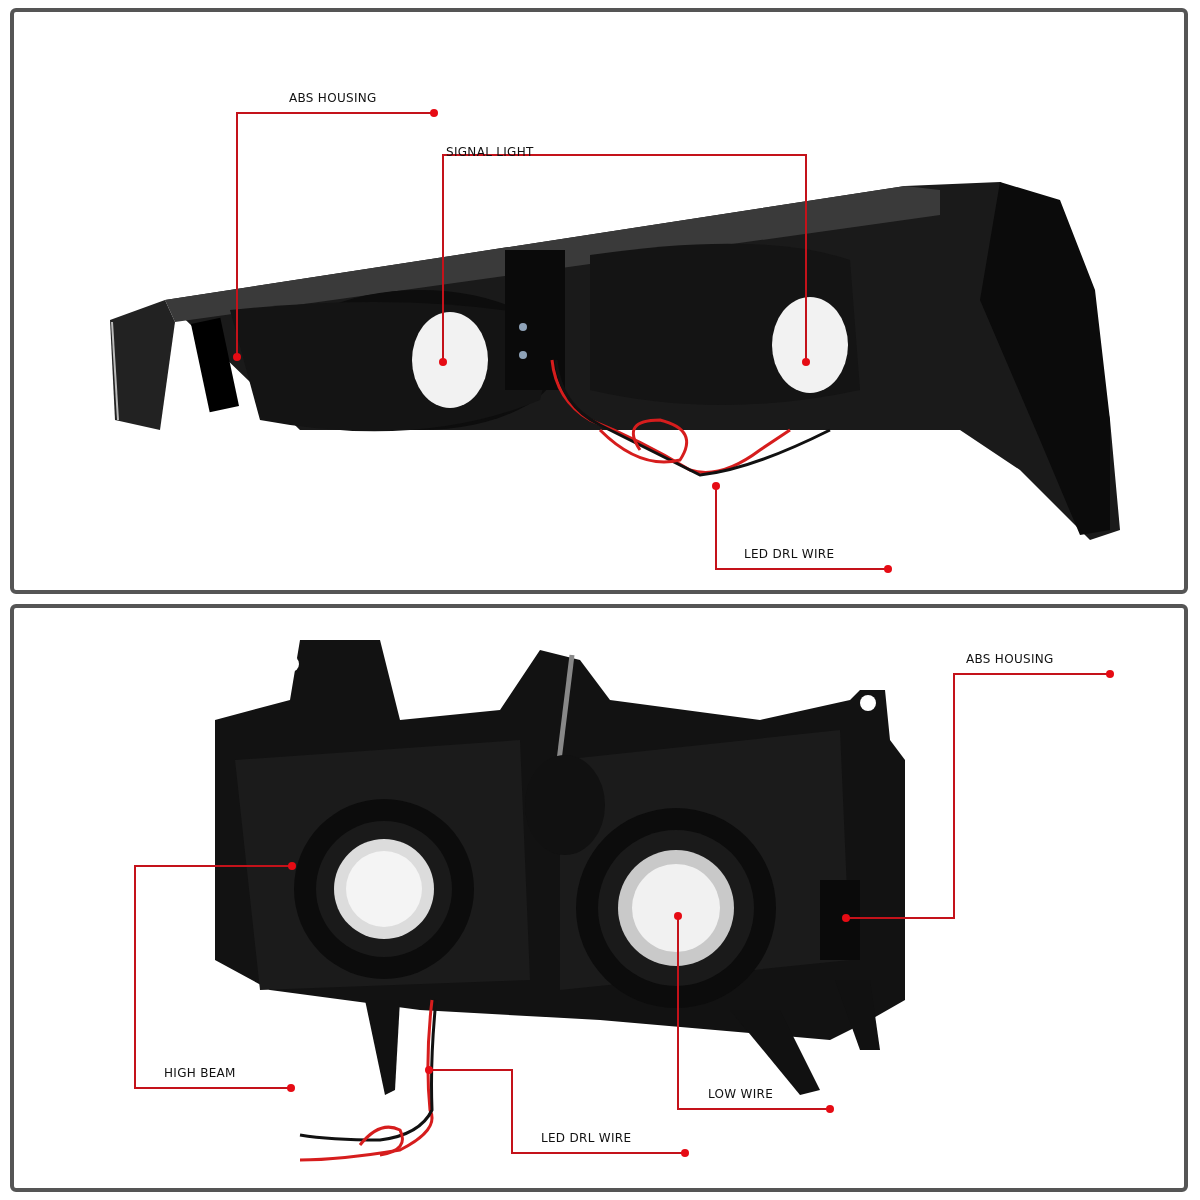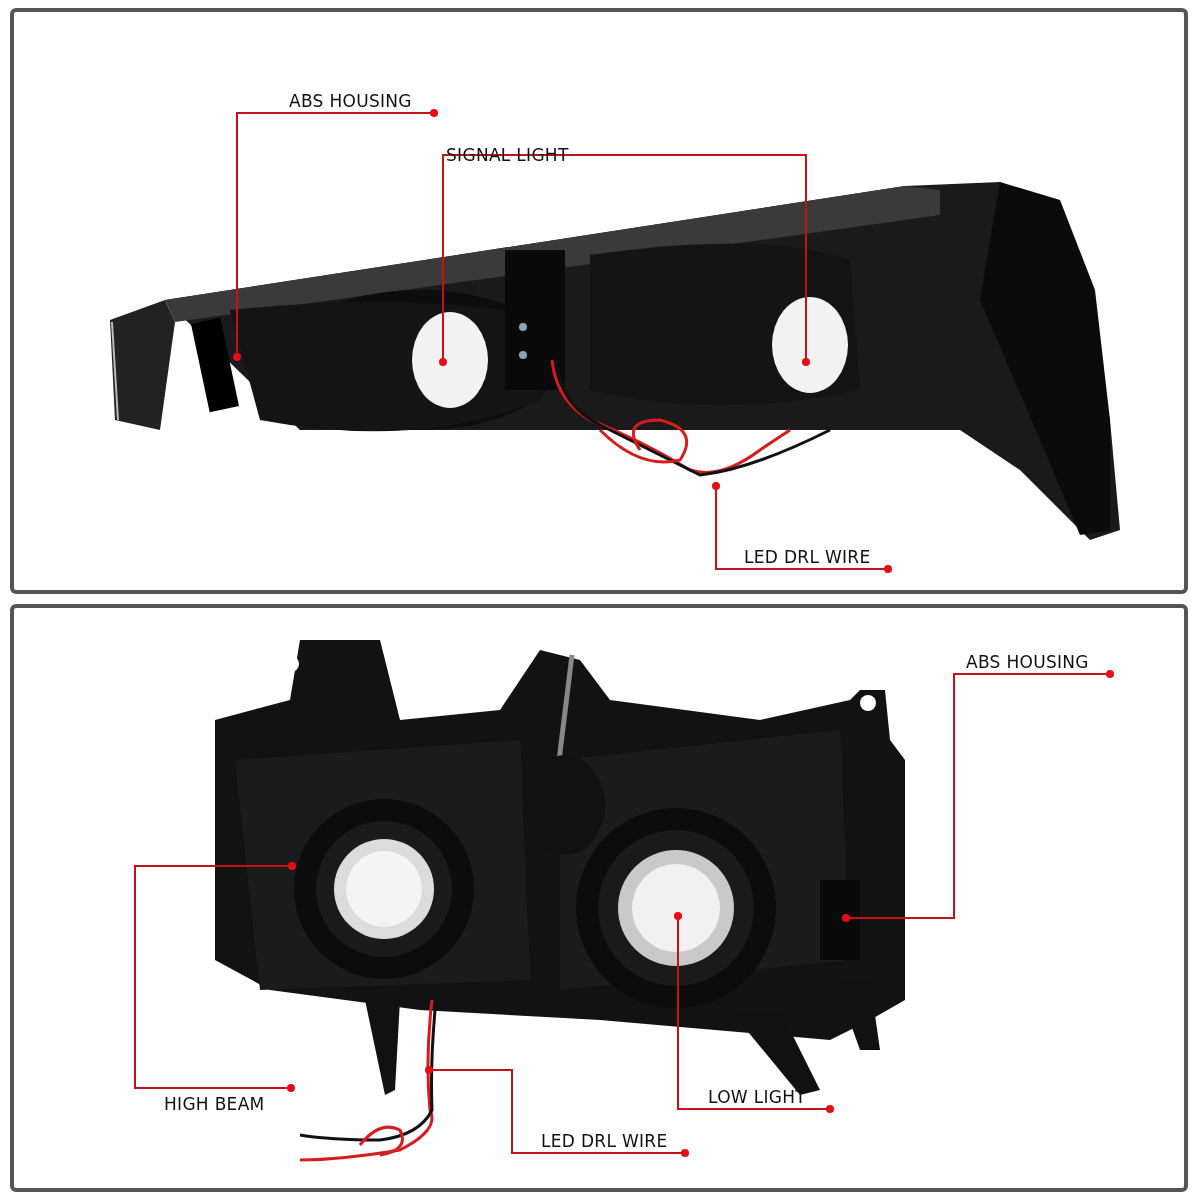--- a/index.html
+++ b/index.html
@@ -1,21 +1,21 @@
 <!DOCTYPE html>
 <html><head>
 <meta charset="utf-8">
 <style>
   html, body { margin:0; padding:0; background:#ffffff; }
   body { width:1200px; height:1200px; position:relative; overflow:hidden; font-family:"Liberation Sans", "DejaVu Sans", sans-serif; }
   .panel { position:absolute; left:10px; width:1178px; border:4px solid #555555; border-radius:6px; box-sizing:border-box; background:#fff; overflow:hidden; }
   #panel-top { top:8px; height:586px; }
   #panel-bottom { top:604px; height:588px; }
   svg.art { position:absolute; left:0; top:0; width:1200px; height:1200px; pointer-events:none; }
-  .label { position:absolute; font-family:"DejaVu Sans", sans-serif; font-size:17px; letter-spacing:0.3px; color:#111; white-space:nowrap; }
+  .label { position:absolute; font-family:"DejaVu Sans", sans-serif; font-size:12px; letter-spacing:0.3px; color:#111; white-space:nowrap; }
   .line { stroke:#c4121a; stroke-width:2; fill:none; }
   .dot { fill:#e60b14; }
 </style>
 </head>
 <body>
 
 <div class="panel" id="panel-top"></div>
 <div class="panel" id="panel-bottom"></div>
 
 <svg class="art" viewBox="0 0 1200 1200" xmlns="http://www.w3.org/2000/svg">
@@ -113,15 +113,15 @@
   <polyline class="line" points="429,1070 512,1070 512,1153 685,1153"></polyline>
   <circle class="dot" cx="429" cy="1070" r="4"></circle>
   <circle class="dot" cx="685" cy="1153" r="4"></circle>
 </svg>
 
 <div class="label" style="left:289px; top:91px;">ABS HOUSING</div>
 <div class="label" style="left:446px; top:145px;">SIGNAL LIGHT</div>
 <div class="label" style="left:744px; top:547px;">LED DRL WIRE</div>
 
 <div class="label" style="left:966px; top:652px;">ABS HOUSING</div>
-<div class="label" style="left:164px; top:1094px;">HIGH BEAM</div>
-<div class="label" style="left:708px; top:1087px;">LOW LIGHT</div>
+<div class="label" style="left:164px; top:1066px;">HIGH BEAM</div>
+<div class="label" style="left:708px; top:1087px;">LOW WIRE</div>
 <div class="label" style="left:541px; top:1131px;">LED DRL WIRE</div>
 
 </body></html>

